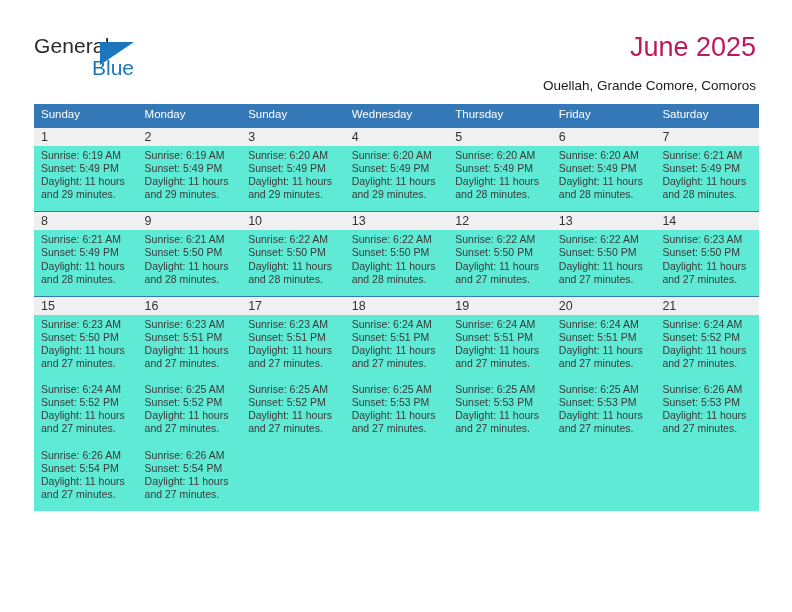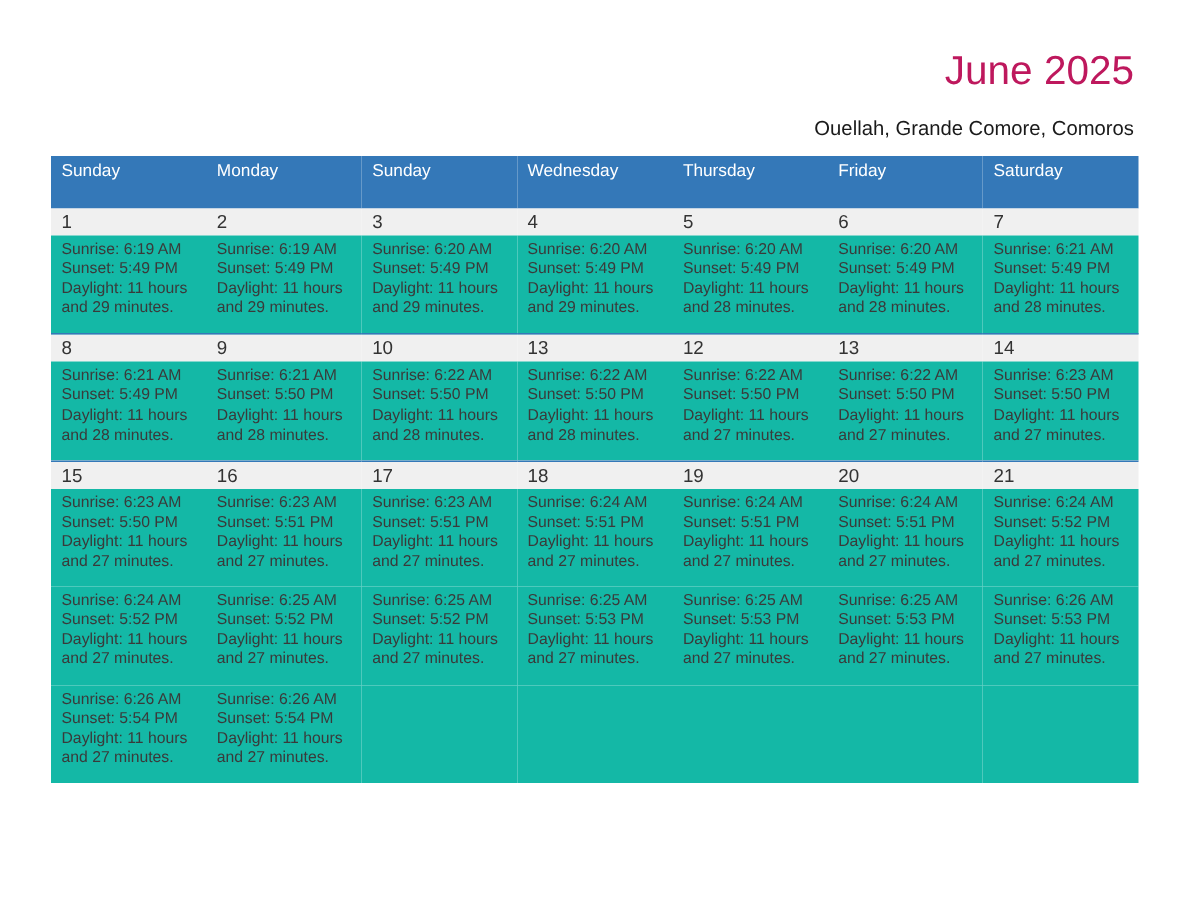--- a/index.html
+++ b/index.html
@@ -93,56 +93,61 @@
     table-layout: fixed;
   }
   .cal col { width: 103.57px; }
 
   .cal thead th {
     background: #3478b8;
     color: #ffffff;
     font-size: 11.5px;
     font-weight: normal;
     text-align: left;
-    padding: 4px 0 19px 7px;
+    padding: 4px 0 8px 7px;
     height: 12px;
     border: none;
   }
 
   .wk-num td {
     background: #f0f0f0;
     font-size: 12.5px;
     color: #333333;
     padding: 2px 0 2px 7px;
     border-top: 1px solid #3478b8;
     vertical-align: top;
     height: 14px;
   }
   .wk-num.first td { border-top: none; }
   .wk-num td.empty { background: #ffffff; border-top-color: #3478b8; }
 
   .wk-info td {
-    background: #14b8a6;
+    background: #5eead4;
     font-size: 10.5px;
     line-height: 13.1px;
     color: #3a3a3a;
     padding: 3px 5px 10px 7px;
     vertical-align: top;
   }
   .info-line { white-space: nowrap; }
 
   .cal tbody td { border-left: none; border-right: none; }
 </style>
 </head>
 <body>
 
 <div class="page">
 
   <div class="header">
 
+    <div class="logo">
+      <span class="logo-general">General</span>
+      <span class="logo-tri"></span>
+      <span class="logo-blue">Blue</span>
+    </div>
 
     <div class="title">June 2025</div>
     <div class="subtitle">Ouellah, Grande Comore, Comoros</div>
   </div>
 
   <table class="cal">
     <colgroup>
       <col>
         <col>
         <col>

